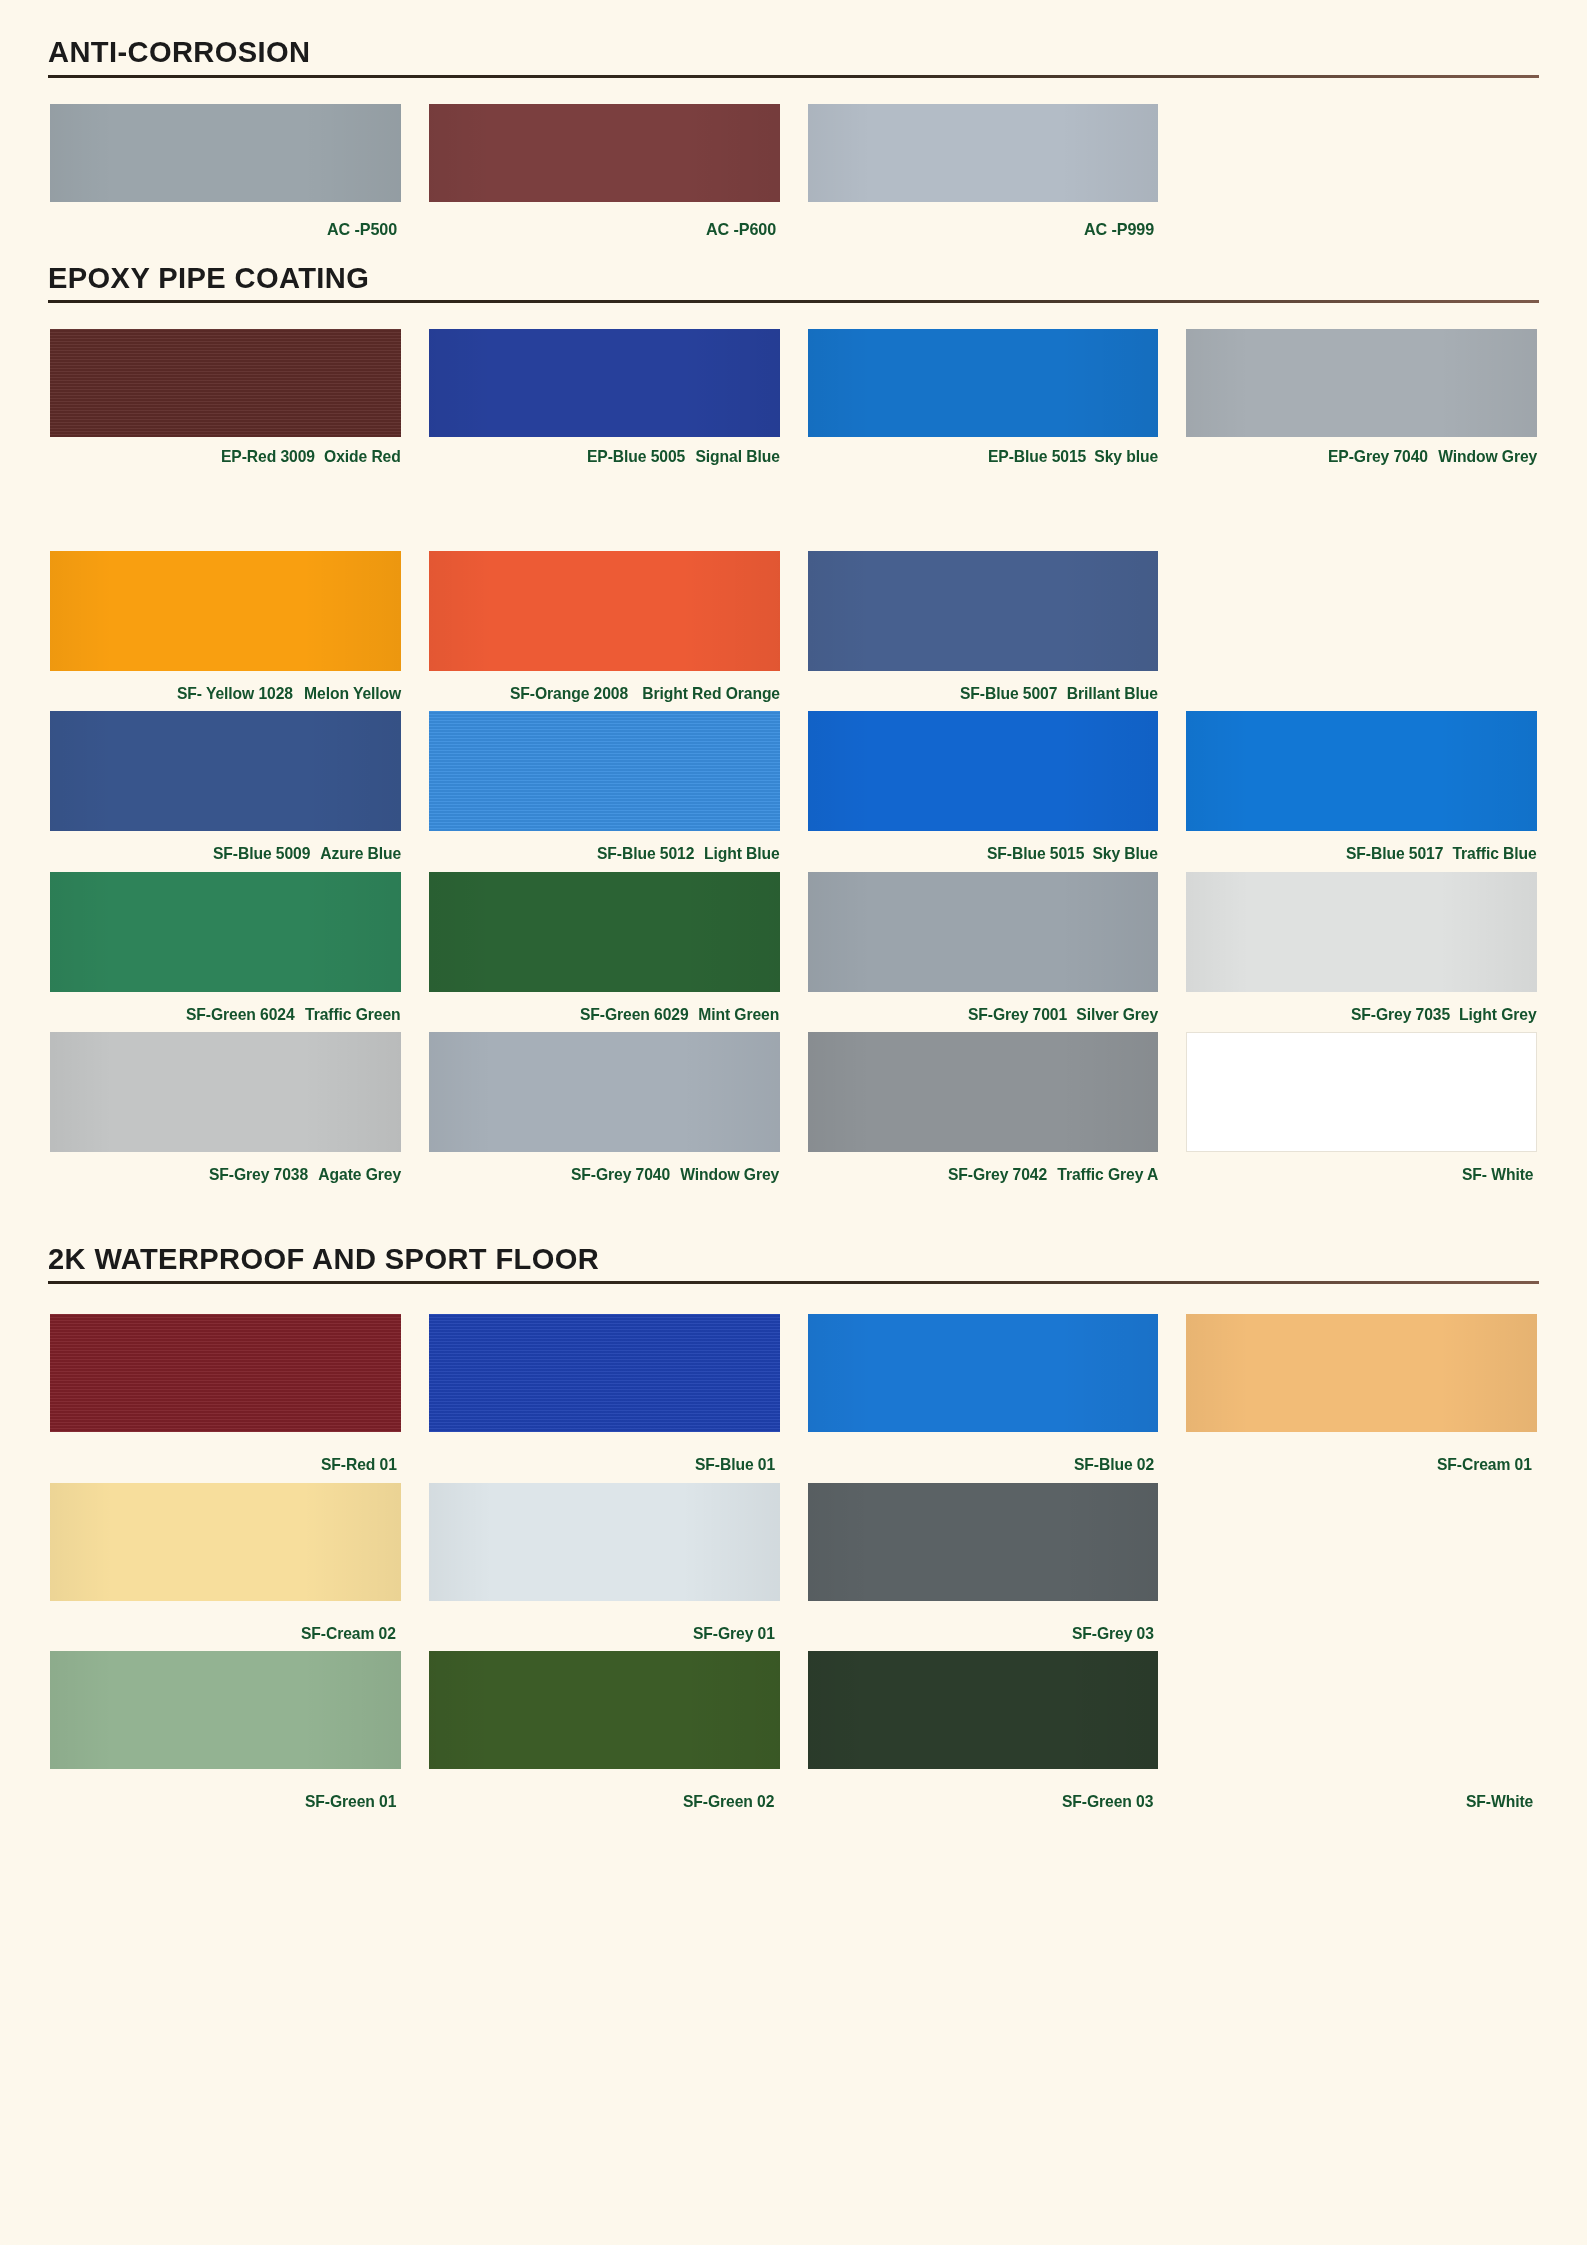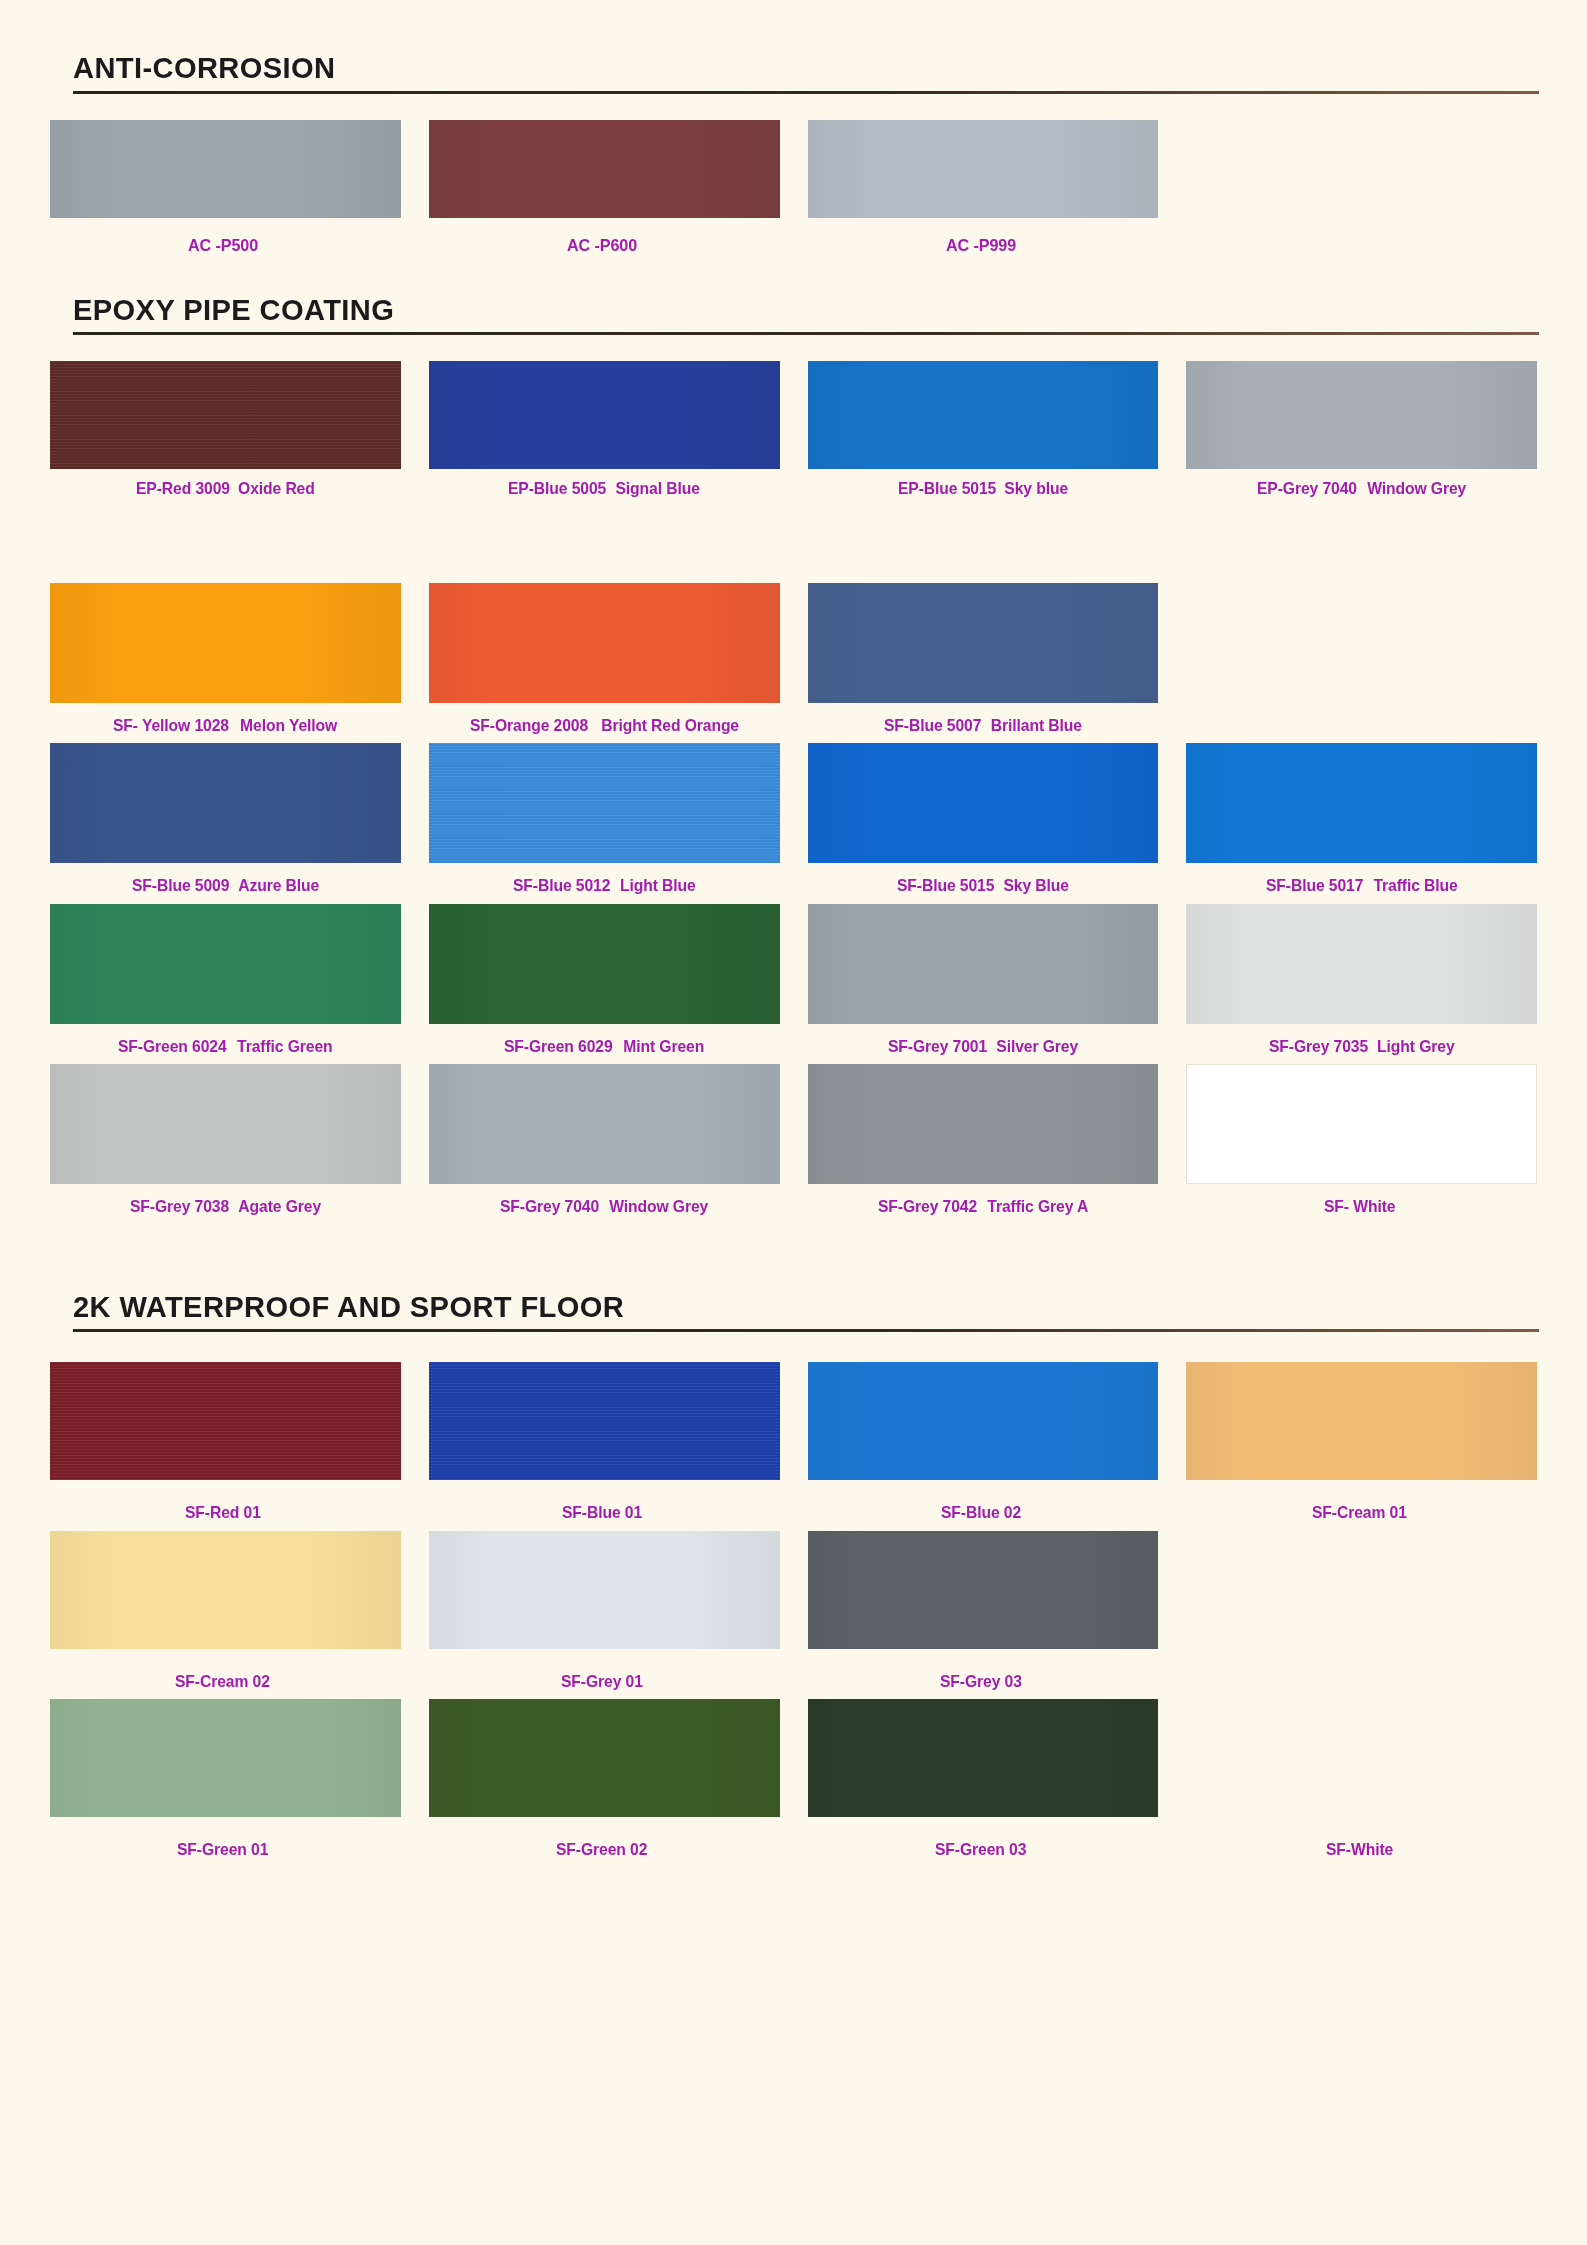--- a/index.html
+++ b/index.html
@@ -22,22 +22,21 @@
     height: 2245px;
     padding: 0;
     box-sizing: border-box;
   }
 
   
   .section {
     position: relative;
   }
   .section-head {
-    padding: 0 48px 0 73px;
-    margin-top: 16px;
+    padding: 0 48px 0 48px;
   }
   .section-title {
     font-size: 30px;
     font-weight: bold;
     letter-spacing: 0.4px;
     color: #1b1b1b;
     margin: 0;
     padding: 0 0 7px 0;
     line-height: 1.05;
     white-space: nowrap;
@@ -90,25 +89,25 @@
     background: linear-gradient(to right, rgba(0,0,0,0.045) 0%, rgba(0,0,0,0) 18%, rgba(0,0,0,0) 72%, rgba(0,0,0,0.05) 100%);
     pointer-events: none;
   }
   .swatch.bordered {
     outline: 1px solid #e7e2d6;
     outline-offset: -1px;
   }
 
   .caption {
     display: flex;
-    justify-content: center;
+    justify-content: flex-end;
     align-items: baseline;
     font-size: 16.5px;
     font-weight: bold;
-    color: #a21caf;
+    color: #14532d;
     padding: 14px 0 0 0;
     letter-spacing: -0.1px;
     line-height: 1;
     white-space: nowrap;
   }
   .caption .code {
     transform: scaleX(0.95);
     transform-origin: left center;
   }
   .caption .cname {

